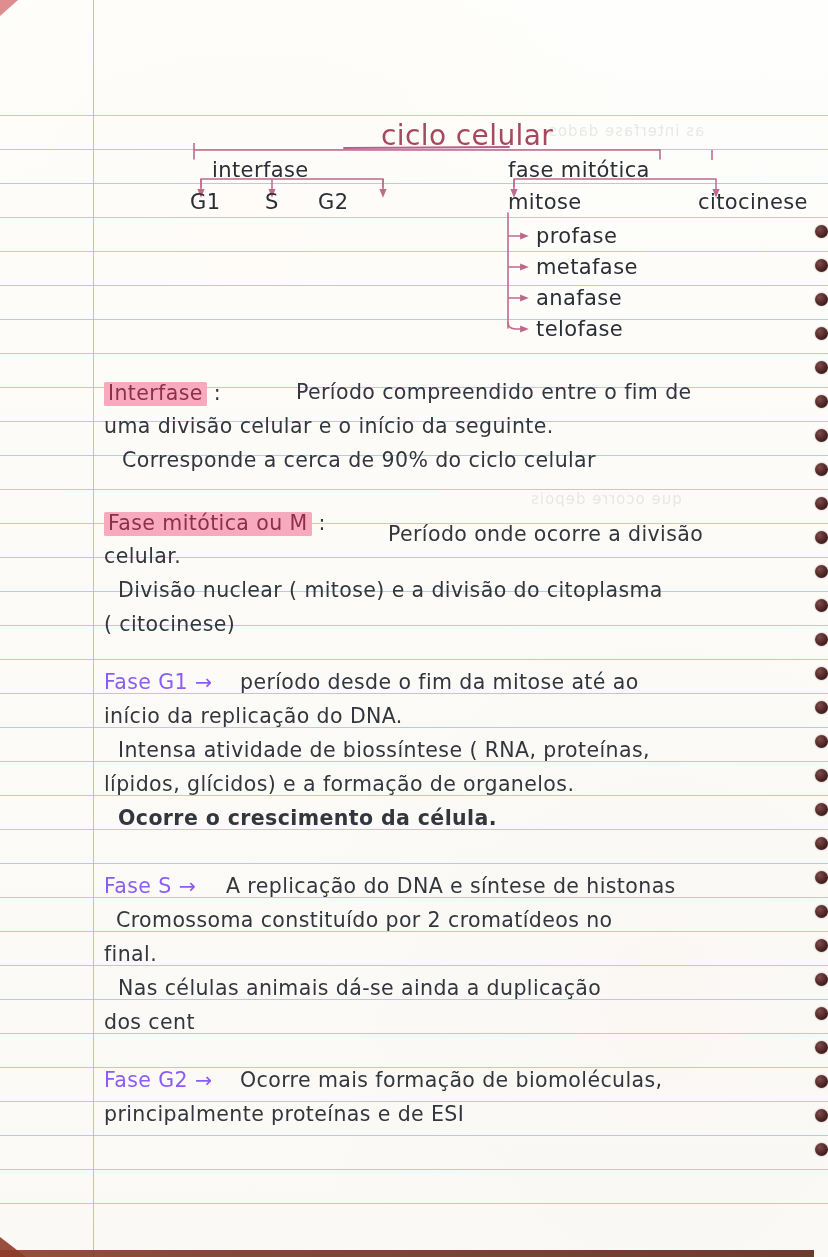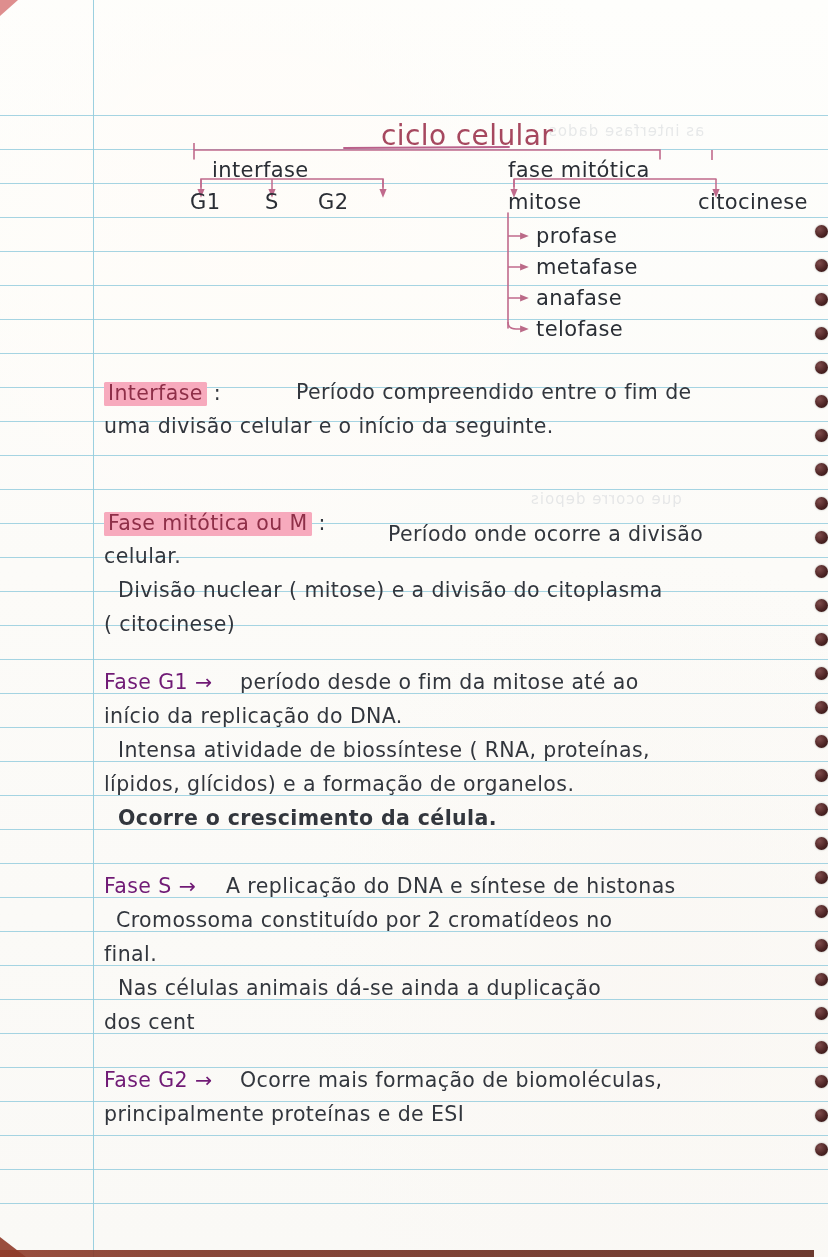--- a/index.html
+++ b/index.html
@@ -108,21 +108,21 @@
     font-family:"DejaVu Sans", sans-serif;
     font-size:21px;
     letter-spacing:.4px;
     color:#2e3238;
     line-height:1;
   }
   .hand.body{ font-size:20.5px; color:#32363d; }
 
   
   .ink-title   { color:#a6485f; }
-  .ink-pinkpale{ color:#701a75;text-align:center; }
+  .ink-pinkpale{ color:#8b5cf6;text-align:center; }
   .ink-dark    { color:#2a2e35; }
 
   
   .hl{
     display:inline-block;
     background:#f7aabd;
     color:#8e2f48;
     padding:1px 4px 2px 4px;
     border-radius:1.5px;
     box-decoration-break:clone;
@@ -236,20 +236,21 @@
   <div class="hand ink-dark diagram-text" style="left:536px; top:226px;">profase</div>
   <div class="hand ink-dark diagram-text" style="left:536px; top:257px;">metafase</div>
   <div class="hand ink-dark diagram-text" style="left:536px; top:288px;">anafase</div>
   <div class="hand ink-dark diagram-text" style="left:536px; top:319px;">telofase</div>
 
   <div class="hand body" style="left:104px; top:382px;">
     <span class="hl">Interfase</span><span style="color:#32363d;">&nbsp;</span><span>:</span>
   </div>
   <div class="hand body" style="left:104px; top:416px;">uma divisão celular e o início da seguinte.</div>
   <div class="hand body" style="left:296px; top:382px;">Período compreendido entre o fim de</div>
+  <div class="hand body" style="left:122px; top:450px;">Corresponde a cerca de 90% do ciclo celular</div>
 
   <div class="hand body" style="left:104px; top:512px;">
     <span class="hl">Fase mitótica ou M</span><span style="color:#32363d;">&nbsp;</span><span>:</span>
   </div>
   <div class="hand body" style="left:354px; top:524px;margin-left:34px;">Período onde ocorre a divisão</div>
   <div class="hand body" style="left:104px; top:546px;">celular.</div>
   <div class="hand body" style="left:118px; top:580px;">Divisão nuclear ( mitose) e a divisão do citoplasma</div>
   <div class="hand body" style="left:104px; top:614px;">( citocinese)</div>
 
   <div class="hand body" style="left:104px; top:672px;">

